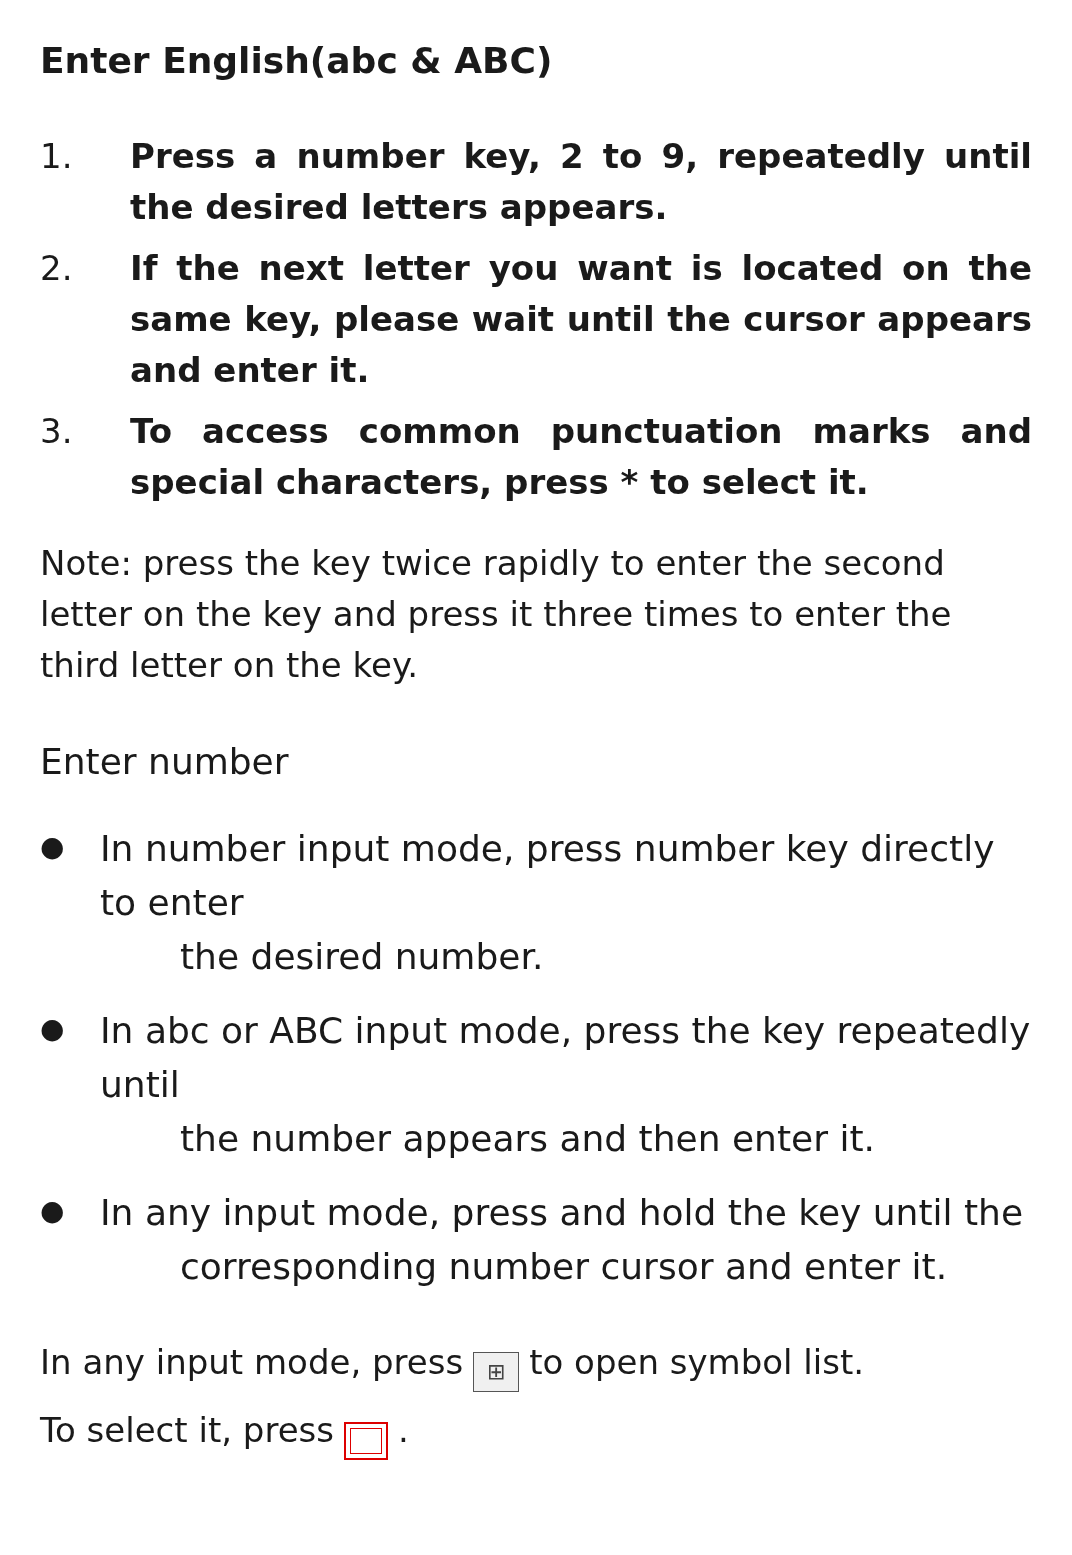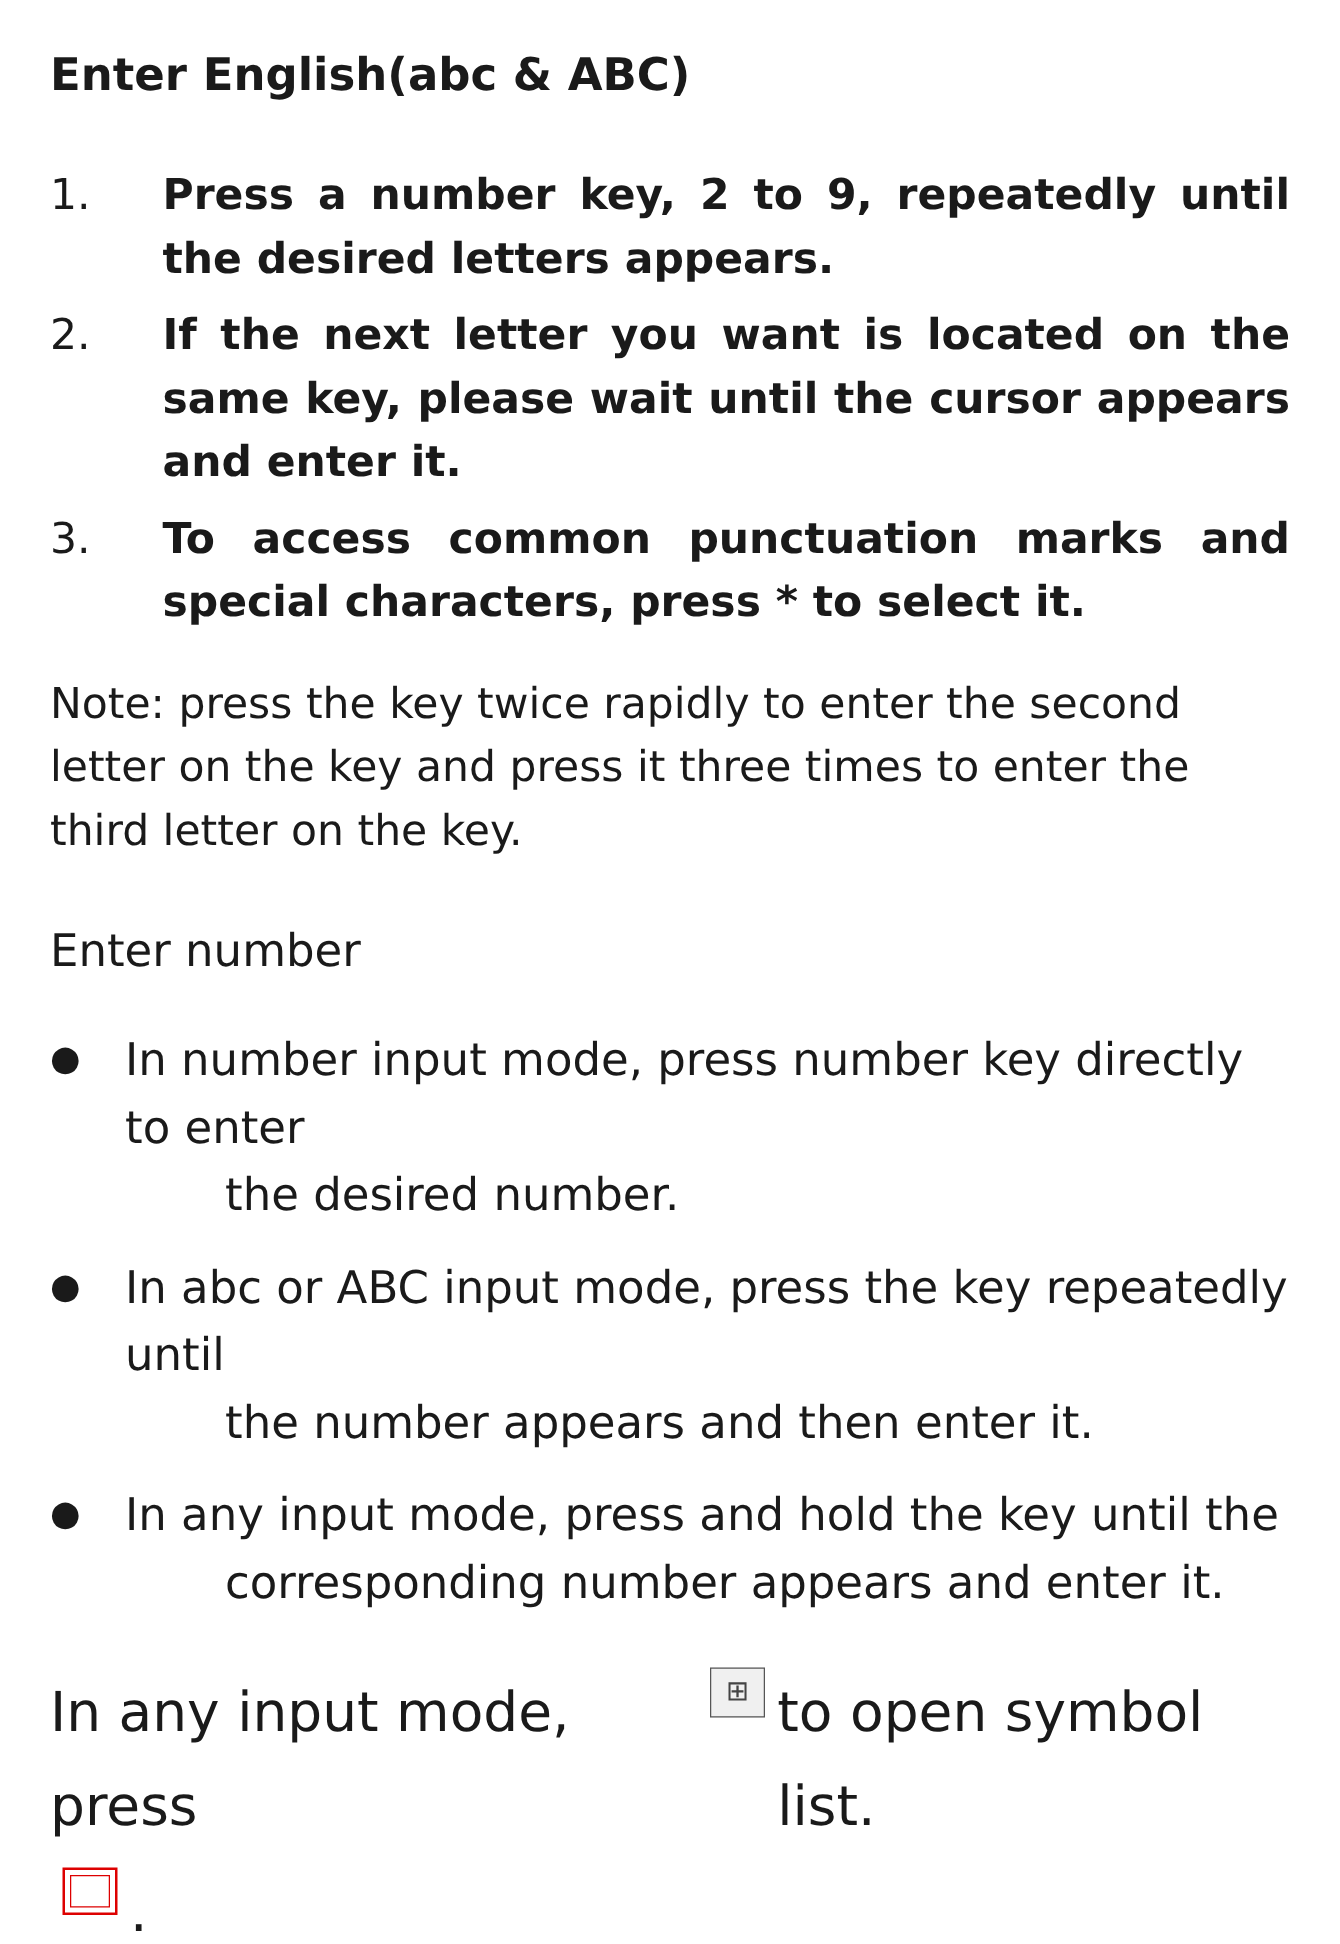--- a/index.html
+++ b/index.html
@@ -95,23 +95,23 @@
       font-size: 34px;
       line-height: 1.7;
     }
 
     .symbol-section .section-heading {
       margin-bottom: 40px;
     }
 
     .inline-text {
       display: flex;
-      align-items: flex-start;
+      align-items: flex-end;
       margin-bottom: 10px;
-      font-size: 44px;
+      font-size: 34px;
       line-height: 1.7;
     }
 
     .red-border-icon {
       display: inline-block;
       border: 2px solid #dd0000;
       width: 44px;
       height: 38px;
       margin: 0 10px;
       vertical-align: middle;
@@ -185,30 +185,31 @@
     <span class="bullet-dot">●</span>
     <span class="bullet-content">
       In abc or ABC input mode, press the key repeatedly until
       <span class="indent-line">the number appears and then enter it.</span>
     </span>
   </li>
   <li>
     <span class="bullet-dot">●</span>
     <span class="bullet-content">
       In any input mode, press and hold the key until the
-      <span class="indent-line">corresponding number appears and enter it.</span>
+      <span class="indent-line">corresponding number cursor and enter it.</span>
     </span>
   </li>
 </ul>
 
 <div class="symbol-section">
 
   <div class="inline-text">
     <span>In any input mode, press</span>
     <span class="grid-icon"></span>
     <span>to open symbol list.</span>
   </div>
 
   <div class="inline-text">
+    <span>To select it, press</span>
     <span class="red-border-icon"></span>
     <span>.</span>
   </div>
 </div>
 
 </body></html>

